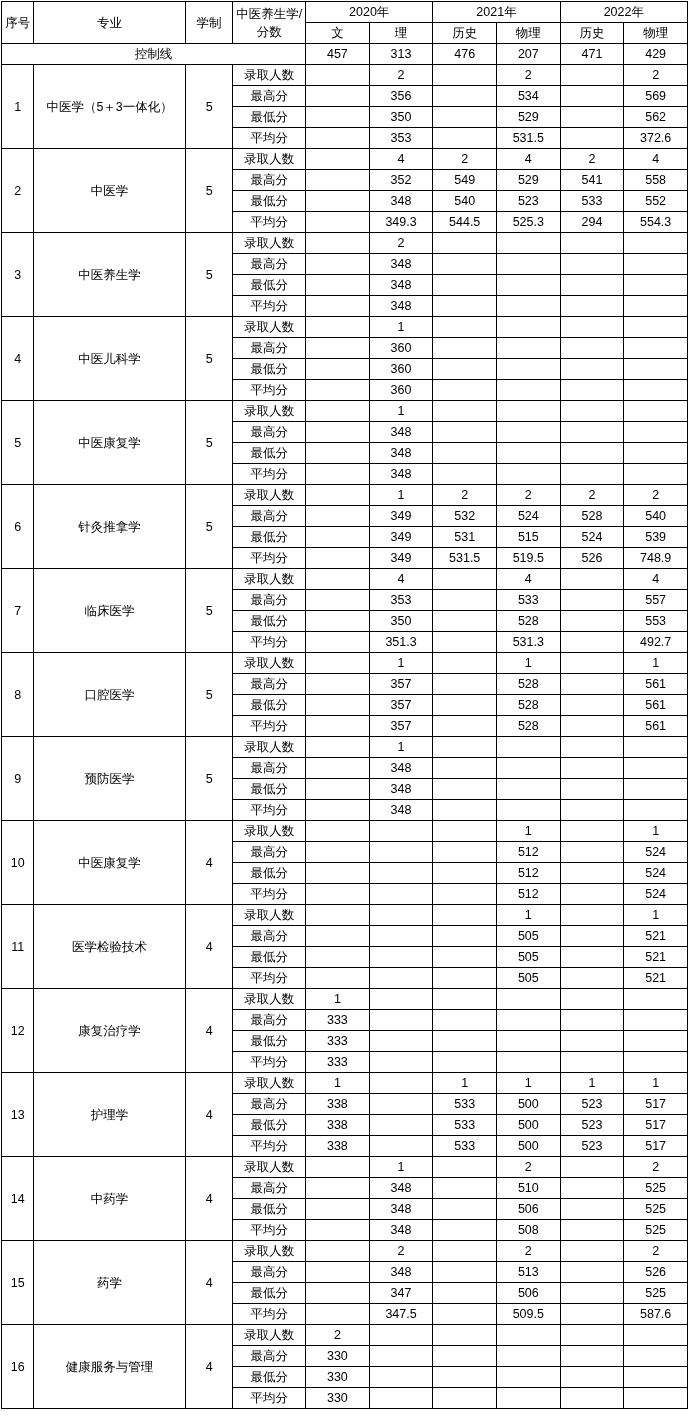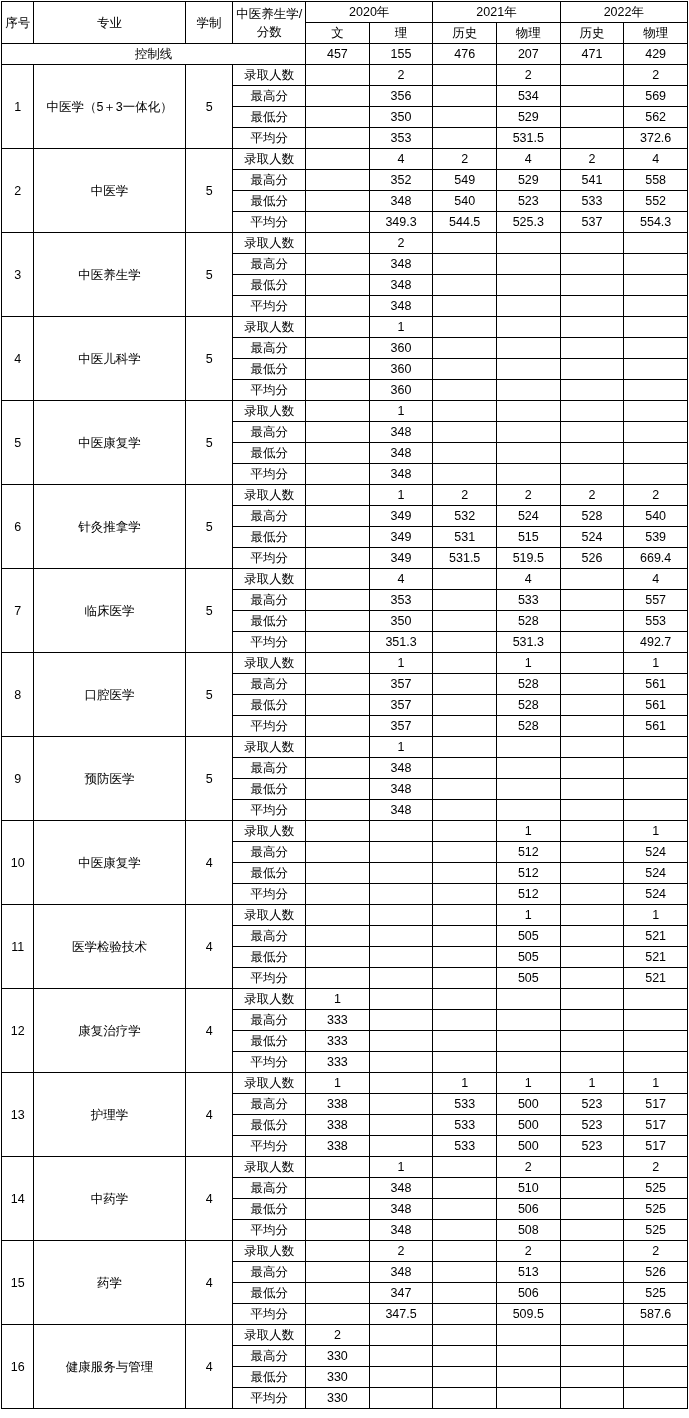--- a/index.html
+++ b/index.html
@@ -55,21 +55,21 @@
         <td class="hdr">历史</td>
         <td class="hdr">物理</td>
         <td class="hdr">历史</td>
         <td class="hdr">物理</td>
       </tr>
     </thead>
     <tbody id="tbody">
         <tr>
           <td class="ctl" colspan="4">控制线</td>
           <td>457</td>
-          <td>155</td>
+          <td>313</td>
           <td>476</td>
           <td>207</td>
           <td>471</td>
           <td>429</td>
         </tr>
         <tr class="rowline">
           <td rowspan="4">1</td>
           <td rowspan="4" class="major">中医学（5＋3一体化）</td>
           <td rowspan="4">5</td>
           <td class="metric">录取人数</td>
@@ -136,21 +136,21 @@
           <td>523</td>
           <td>533</td>
           <td>552</td>
         </tr>
         <tr class="rowline">
           <td class="metric">平均分</td>
           <td></td>
           <td>349.3</td>
           <td>544.5</td>
           <td>525.3</td>
-          <td>537</td>
+          <td>294</td>
           <td>554.3</td>
         </tr>
         <tr class="rowline">
           <td rowspan="4">3</td>
           <td rowspan="4" class="major">中医养生学</td>
           <td rowspan="4">5</td>
           <td class="metric">录取人数</td>
           <td></td>
           <td>2</td>
           <td></td>
@@ -293,21 +293,21 @@
           <td>524</td>
           <td>539</td>
         </tr>
         <tr class="rowline">
           <td class="metric">平均分</td>
           <td></td>
           <td>349</td>
           <td>531.5</td>
           <td>519.5</td>
           <td>526</td>
-          <td>669.4</td>
+          <td>748.9</td>
         </tr>
         <tr class="rowline">
           <td rowspan="4">7</td>
           <td rowspan="4" class="major">临床医学</td>
           <td rowspan="4">5</td>
           <td class="metric">录取人数</td>
           <td></td>
           <td>4</td>
           <td></td>
           <td>4</td>

